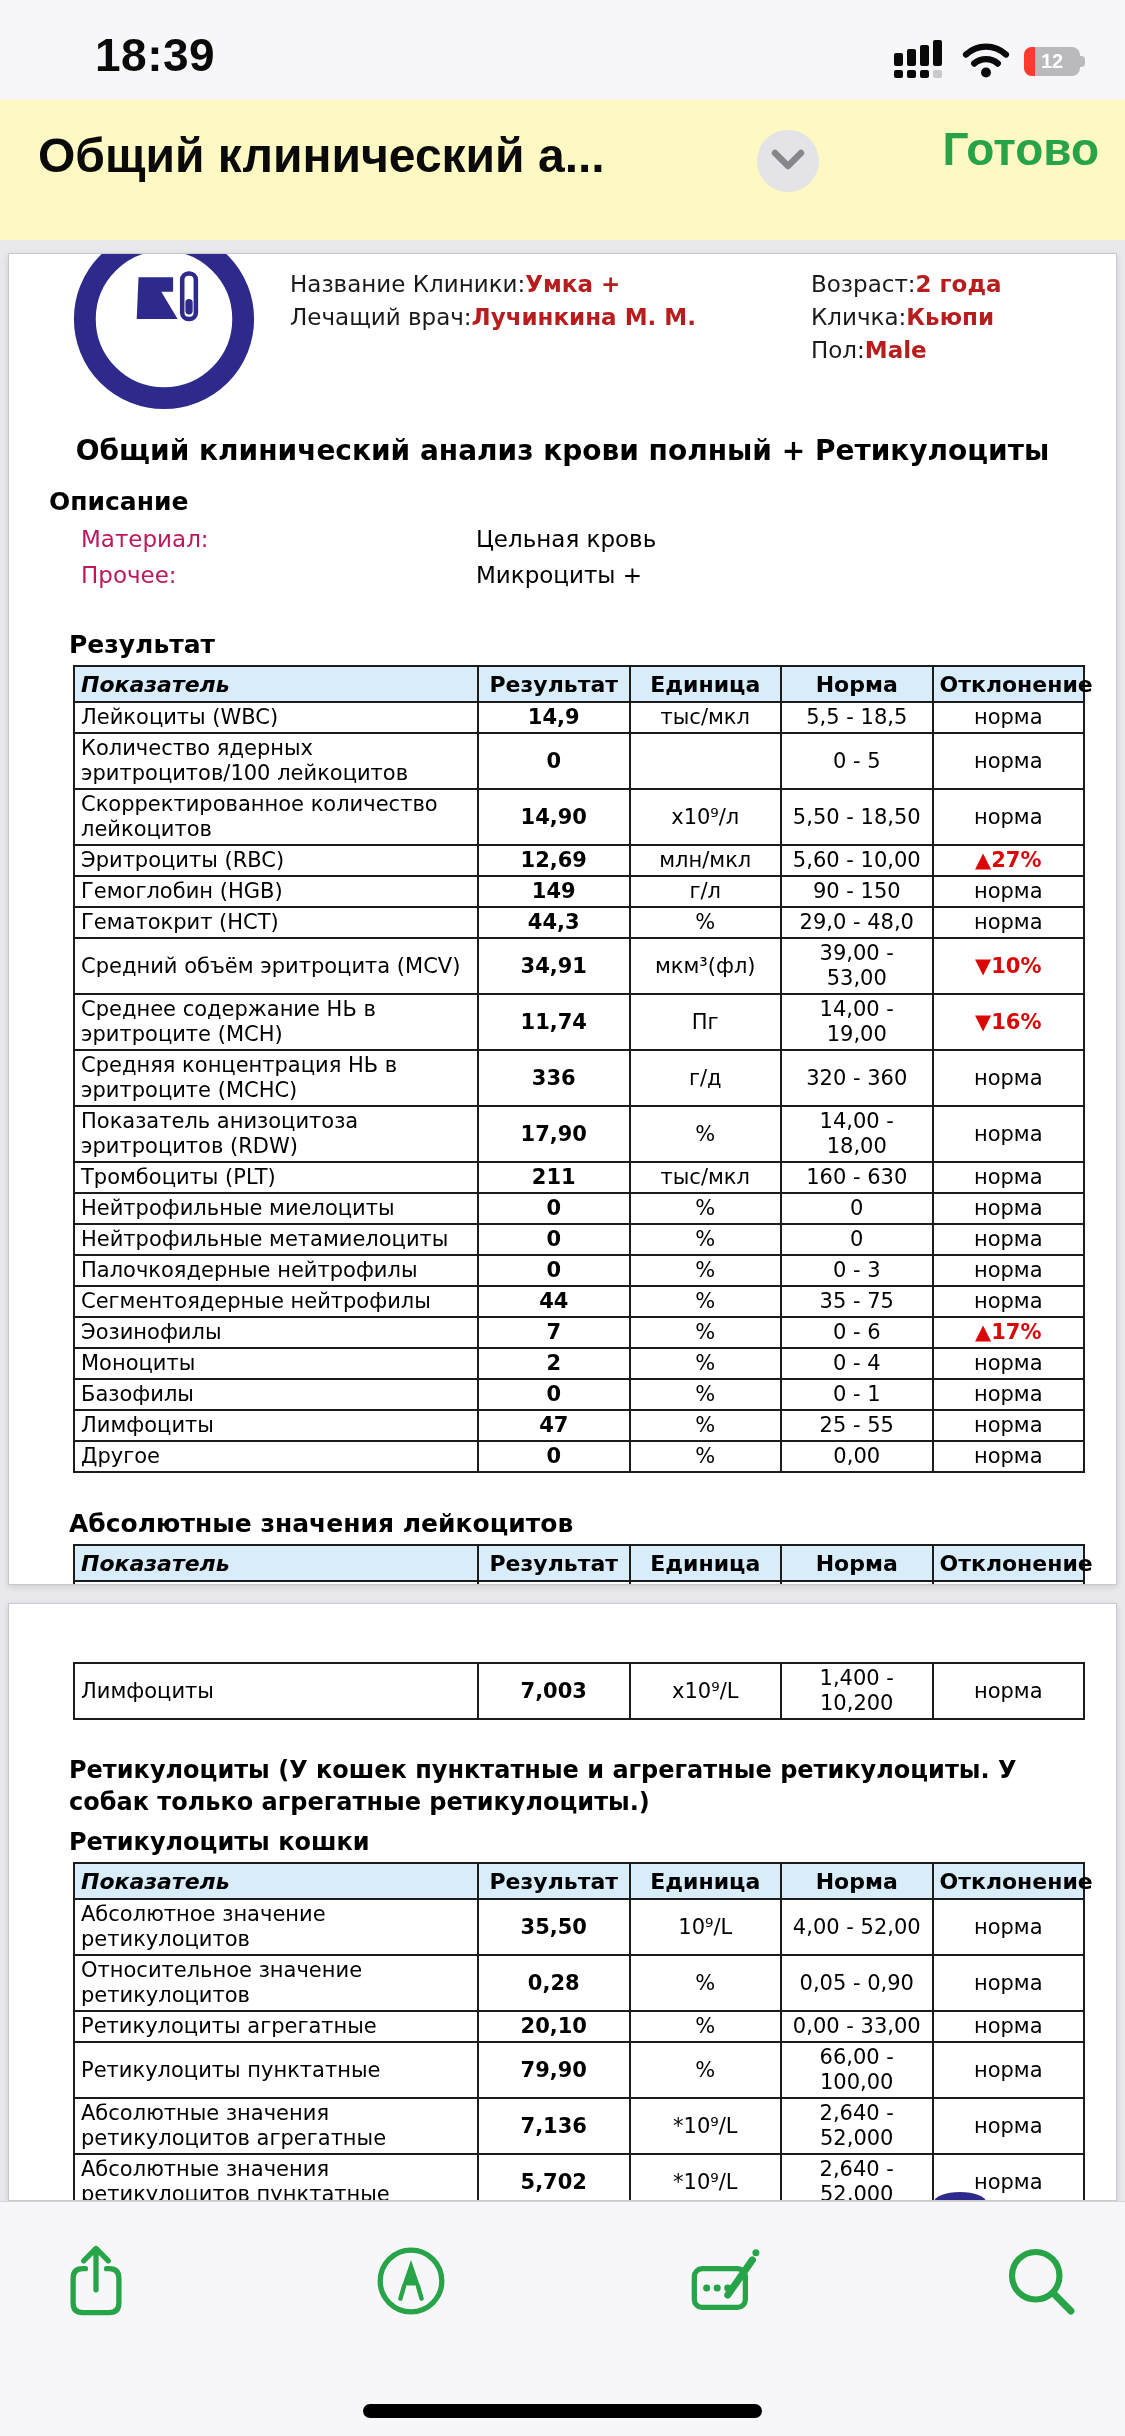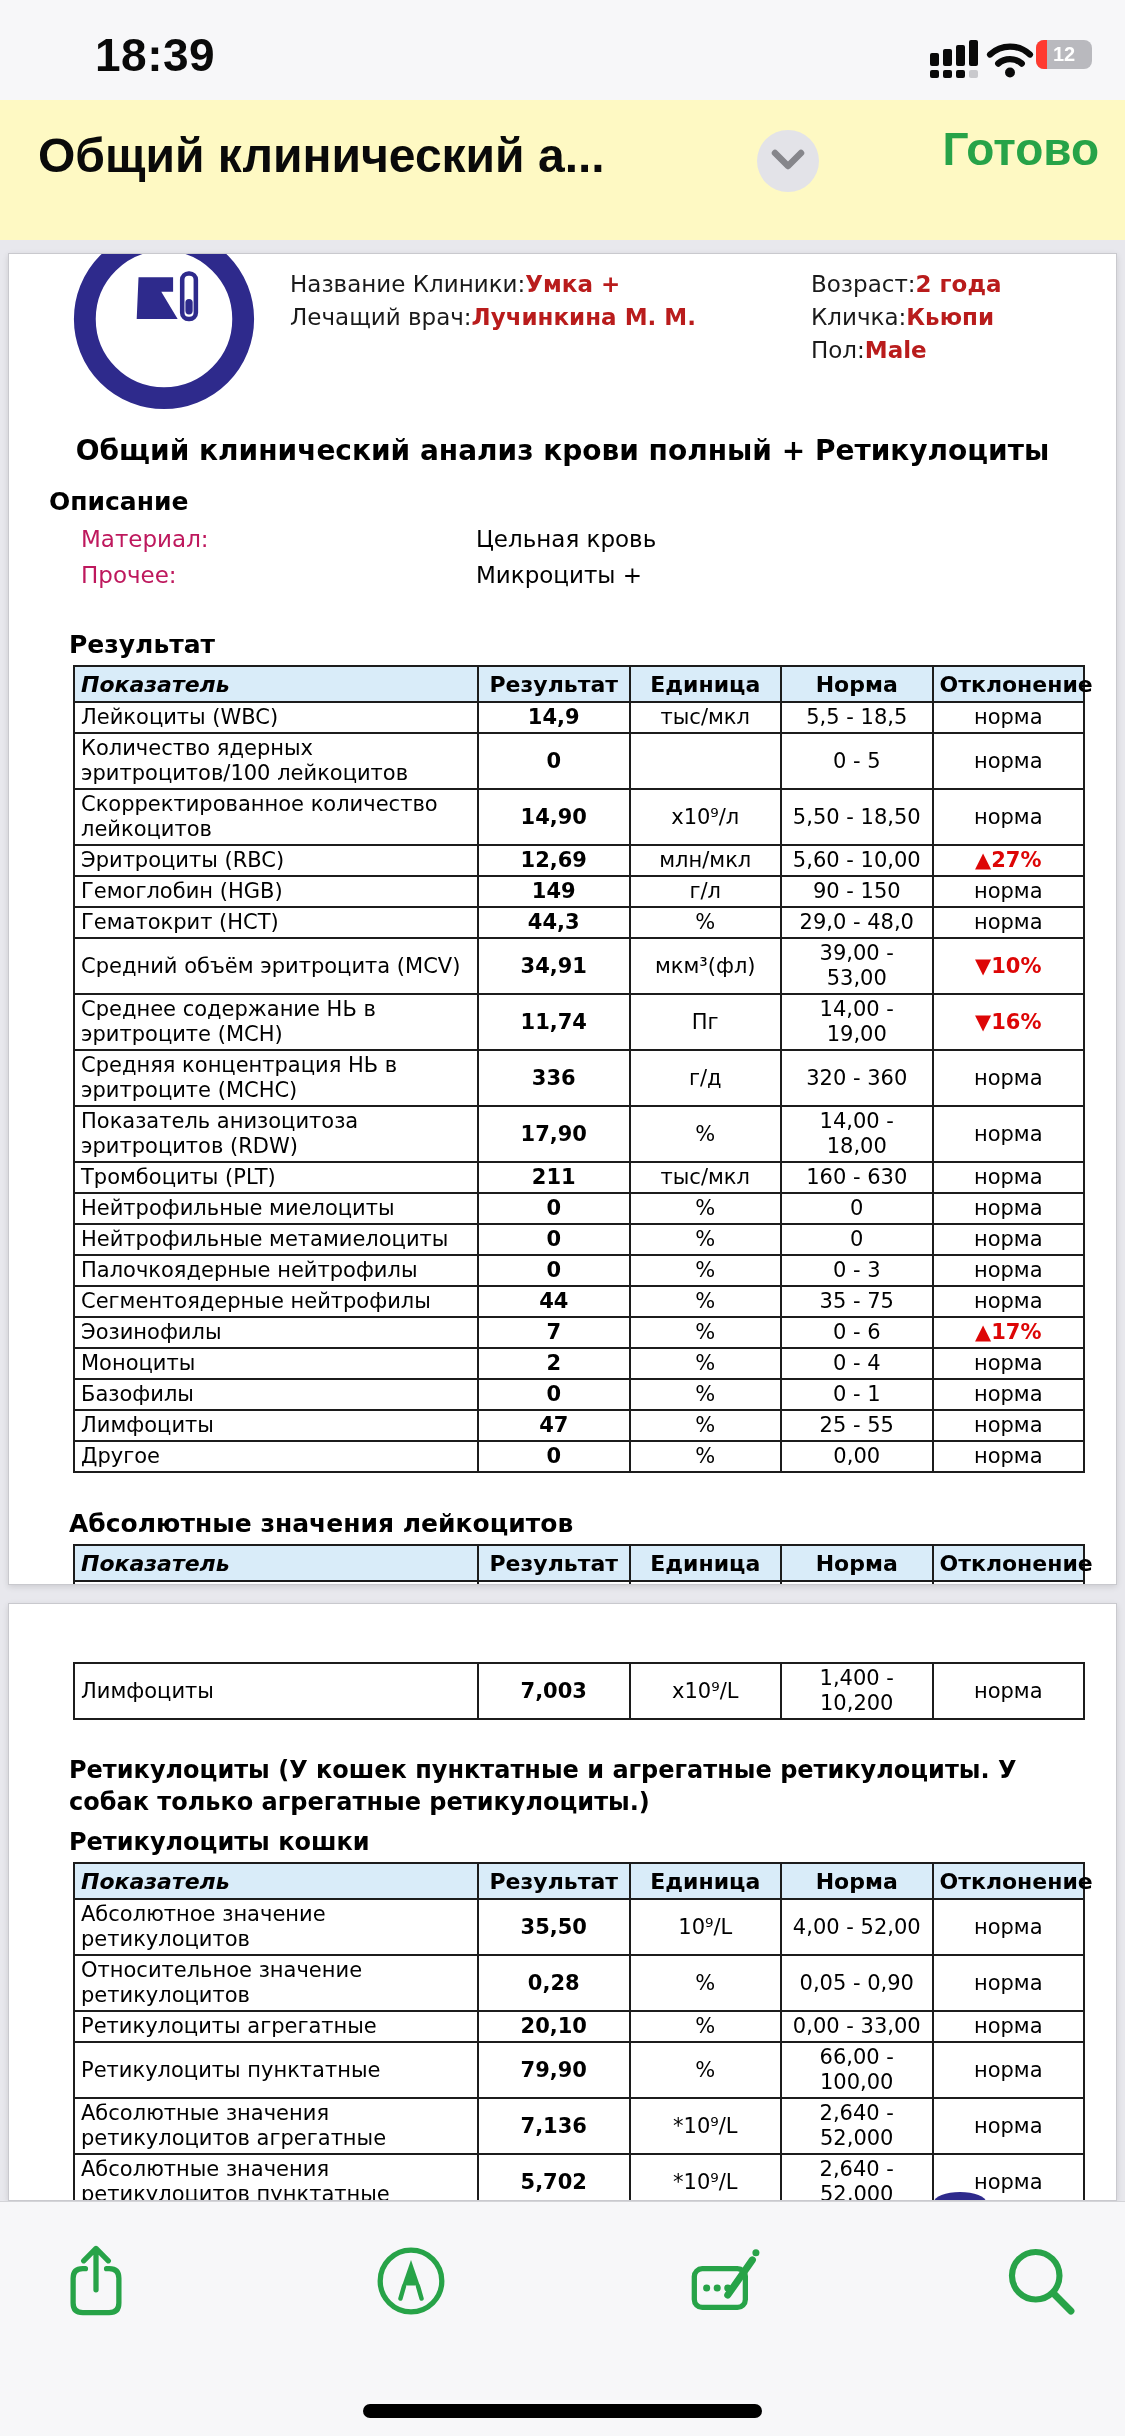--- a/index.html
+++ b/index.html
@@ -1,21 +1,21 @@
 <!DOCTYPE html>
 <html><head>
 <meta charset="utf-8">
 <style>
   html,body{margin:0;padding:0;background:#555;}
   .phone{position:relative;width:1125px;height:2436px;background:#e8e8ed;overflow:hidden;
          font-family:"Liberation Sans",sans-serif;padding-left:12px;-webkit-font-smoothing:antialiased;}
   
   .status-bar{position:absolute;top:0;left:0;width:100%;height:100px;background:#f7f7f9;z-index:30;}
   .status-time{position:absolute;left:95px;top:28px;font-size:46px;font-weight:700;color:#0a0a0a;letter-spacing:.5px;}
-  .status-icons{position:absolute;right:52px;top:40px;display:flex;gap:0;}
+  .status-icons{position:absolute;right:52px;top:40px;display:flex;align-items:center;gap:12px;}
   .battery{position:relative;width:56px;height:29px;background:#b9b9be;border-radius:8px;overflow:hidden;}
   .battery .fill{position:absolute;left:0;top:0;width:11px;height:29px;background:#ff3b30;}
   .battery .pct{position:absolute;left:0;top:0;width:100%;height:100%;display:flex;align-items:center;justify-content:center;
                 color:#fff;font-size:20px;font-weight:700;}
   .battery-nub{width:5px;height:11px;background:#b9b9be;border-radius:0 4px 4px 0;margin-left:-12px;}
   
   .nav-bar{position:absolute;top:100px;left:0;width:100%;height:140px;background:#fef9c3;z-index:30;}
   .nav-title{position:absolute;left:38px;top:28px;width:660px;font-size:48px;font-weight:700;color:#0a0a0a;
              white-space:nowrap;overflow:hidden;}
   .chevron-btn{position:absolute;left:757px;top:30px;width:62px;height:62px;border-radius:50%;

